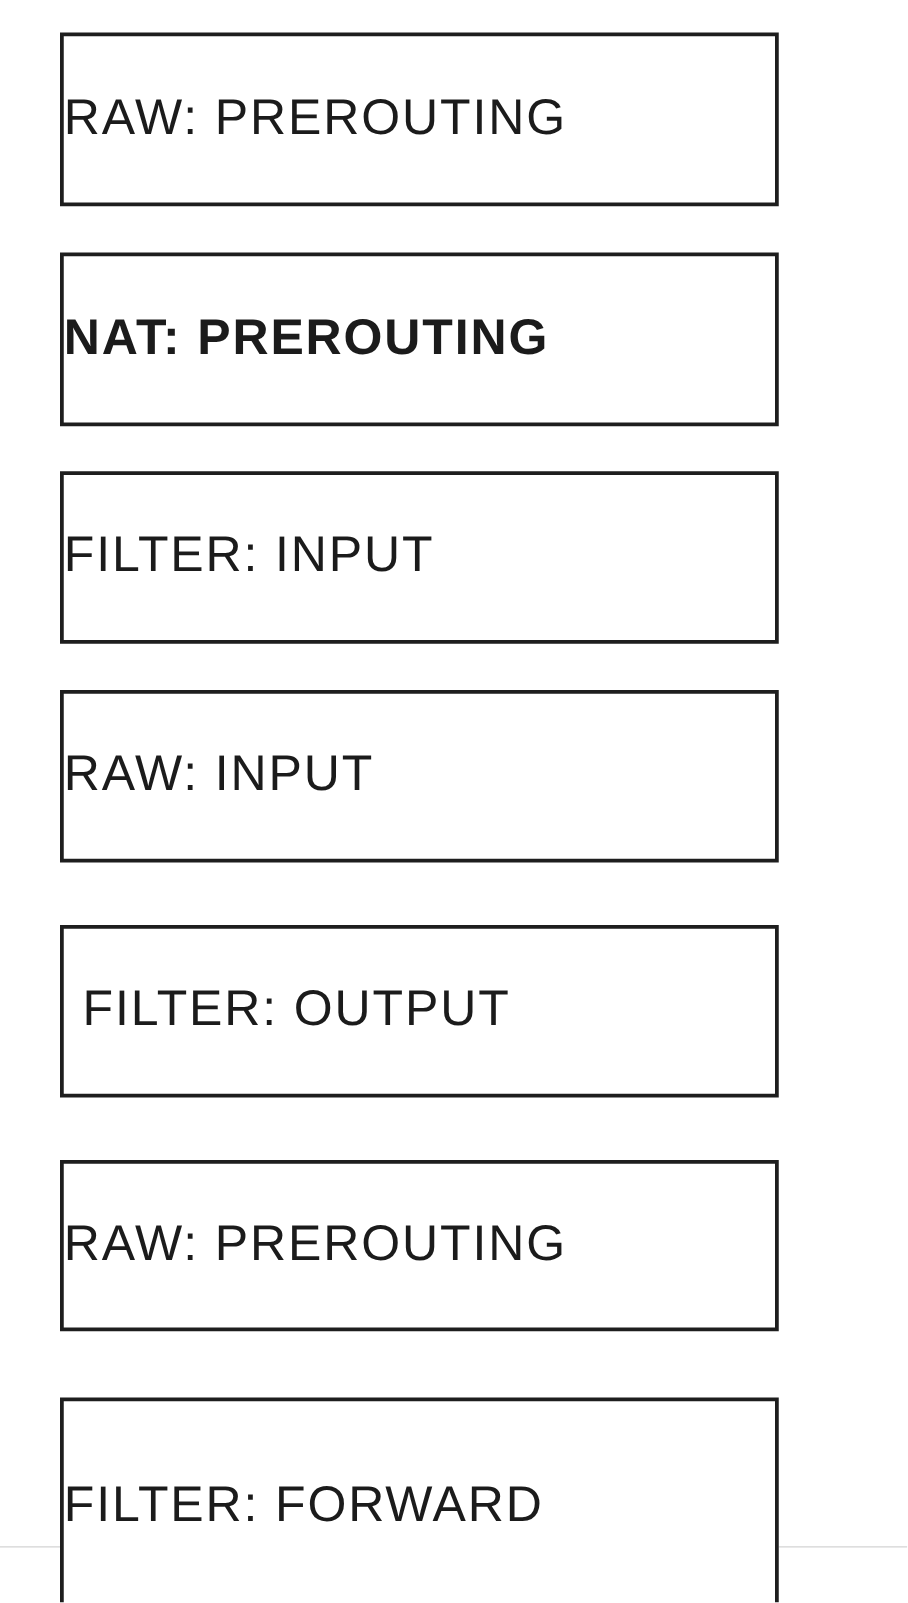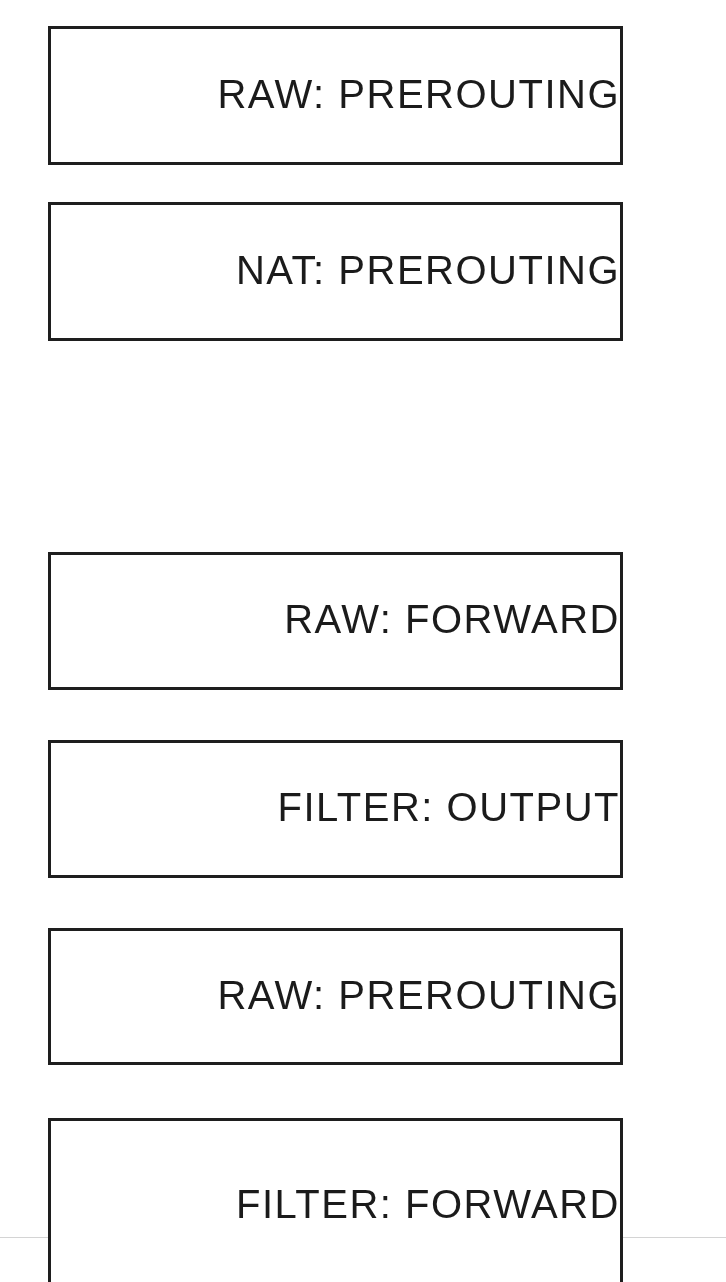--- a/index.html
+++ b/index.html
@@ -23,45 +23,48 @@
     background: var(--divider-color, #d4d4d4);
     z-index: 0;
   }
   .chain-box {
     position: absolute;
     box-sizing: border-box;
     border: 3px solid var(--border-color, #1e1e1e);
     background: var(--box-fill, #ffffff);
     display: flex;
     align-items: center;
-    justify-content: flex-end;
+    justify-content: flex-start;
     z-index: 1;
   }
   .chain-label {
     color: var(--text-color, #1b1b1b);
     font-size: 40px;
     letter-spacing: 1.5px;
     white-space: nowrap;
     line-height: 1;
     transform: translateY(-2px);
   }
 </style>
 </head>
 <body>
 
 <div id="canvas">
   <div class="page-break-line" style="top: 1237px;"></div>
 <div class="chain-box" style="left: 48px; top: 26px; width: 575px; height: 139px;">
     <span class="chain-label">RAW: PREROUTING</span>
   </div>
-    <div class="chain-box" style="left: 48px; top: 202px; width: 575px; height: 139px;">
+    <div class="chain-box" style="left: 48px; top: 202px; width: 575px; height: 139px; font-weight: bold;">
     <span class="chain-label">NAT: PREROUTING</span>
   </div>
+    <div class="chain-box" style="left: 48px; top: 377px; width: 575px; height: 138px;">
+    <span class="chain-label">FILTER: INPUT</span>
+  </div>
     <div class="chain-box" style="left: 48px; top: 552px; width: 575px; height: 138px;">
-    <span class="chain-label">RAW: FORWARD</span>
+    <span class="chain-label">RAW: INPUT</span>
   </div>
     <div class="chain-box" style="left: 48px; top: 740px; width: 575px; height: 138px; padding-left: 15px;">
     <span class="chain-label">FILTER: OUTPUT</span>
   </div>
     <div class="chain-box" style="left: 48px; top: 928px; width: 575px; height: 137px;">
     <span class="chain-label">RAW: PREROUTING</span>
   </div>
     <div class="chain-box" style="left: 48px; top: 1118px; width: 575px; height: 176px;">
     <span class="chain-label">FILTER: FORWARD</span>
   </div>

